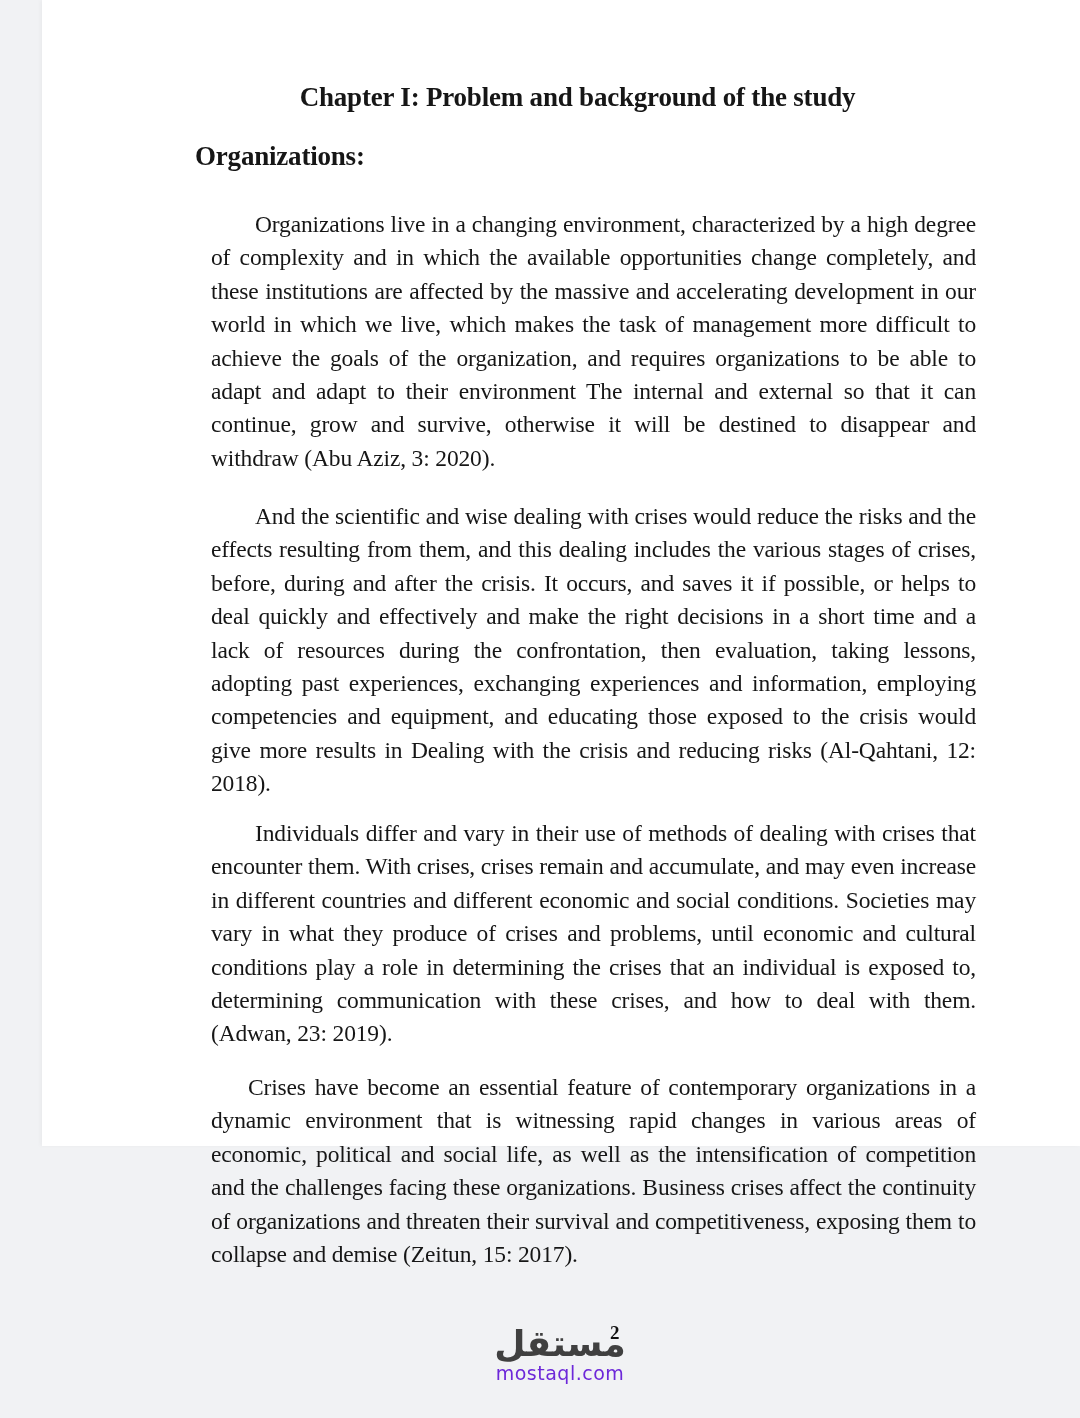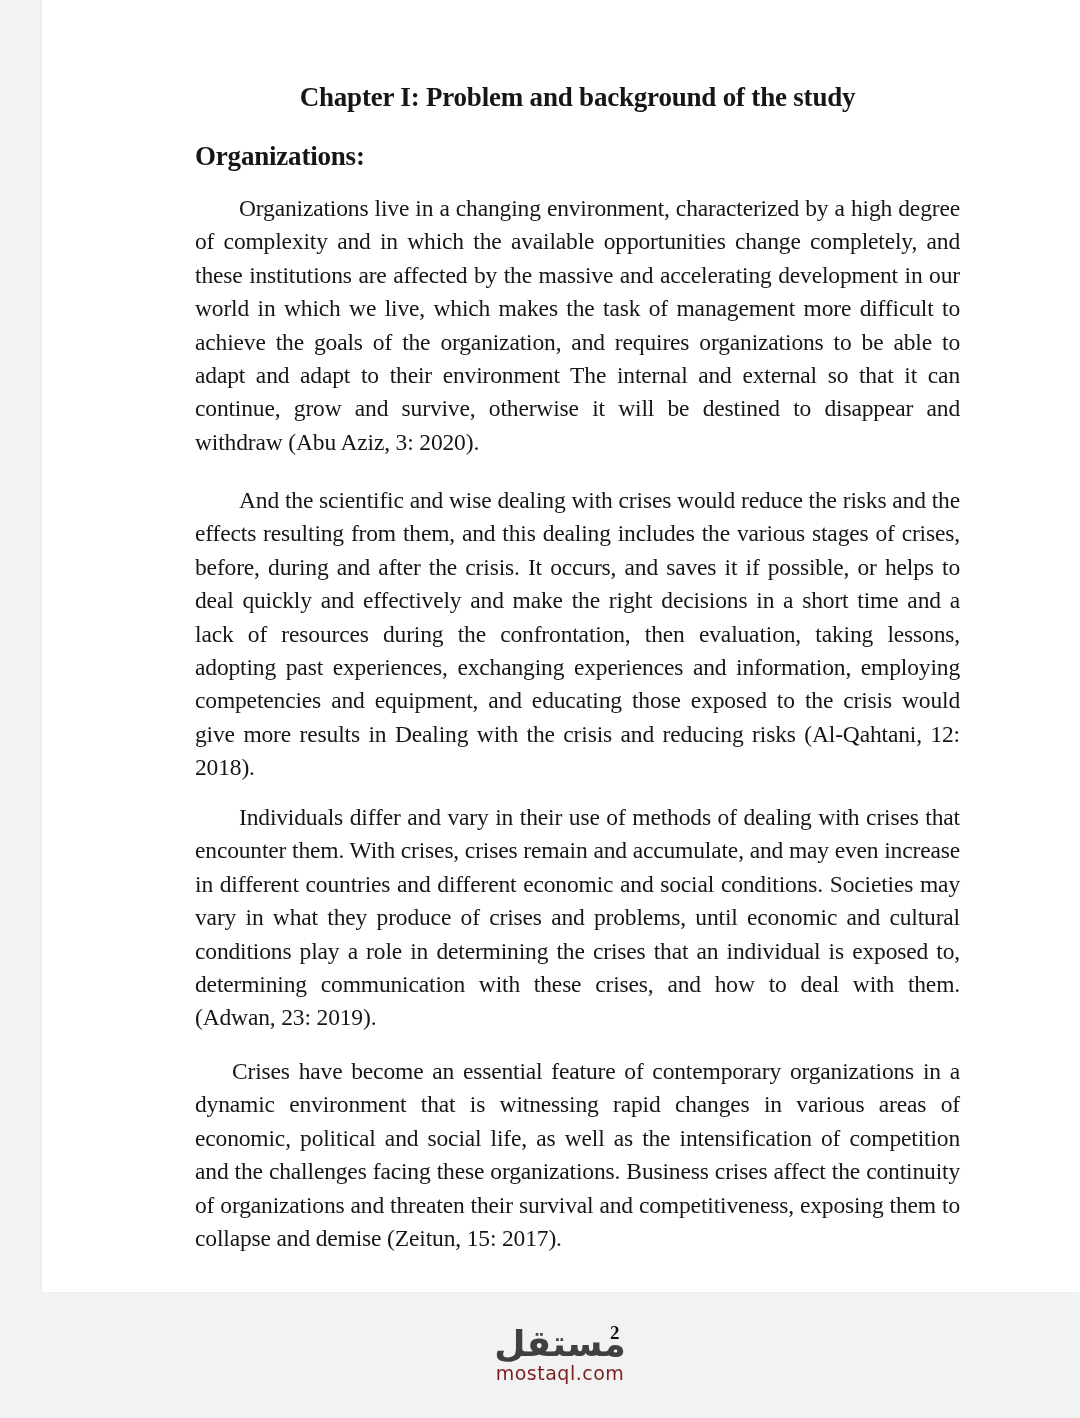--- a/index.html
+++ b/index.html
@@ -14,21 +14,21 @@
       position: relative;
       width: 1080px;
       height: 1418px;
       background: #f1f2f4;
     }
     .page {
       position: absolute;
       left: 42px;
       top: 0;
       width: 1038px;
-      height: 1292px;
+      height: 1146px;
       background: #ffffff;
       box-shadow: -2px 0 4px rgba(0,0,0,0.03);
     }
     .content {
       position: absolute;
       left: 153px; 
       top: 0;
       width: 765px; 
       font-family: "Liberation Serif", "DejaVu Serif", serif;
       color: #161616;
@@ -52,21 +52,21 @@
       font-size: 27px;
       font-weight: bold;
       line-height: 34px;
       margin: 0;
       letter-spacing: -0.2px;
     }
     .para {
       position: absolute;
       left: 0;
       width: 765px;
-      margin: 0;
+      margin: 16px;
       font-size: 23.5px;
       line-height: 33.4px;
       text-align: justify;
       text-indent: 44px;
       letter-spacing: -0.15px;
     }
     #p1 { top: 192px; }
     #p2 { top: 484px; }
     #p3 { top: 801px; }
     #p4 { top: 1055px; text-indent: 37px; }
@@ -94,21 +94,21 @@
       font-size: 36px;
       font-weight: bold;
       line-height: 36px;
       direction: rtl;
       color: #404040;
     }
     .watermark .wm-latin {
       font-size: 19px;
       line-height: 22px;
       letter-spacing: 0.5px;
-      color: #7f1d1d;
+      color: #6d28d9;
     }
   </style>
 </head>
 <body>
 
 <div class="viewer">
   <div class="page">
     <div class="content">
       <h1 class="chapter-title">Chapter I: Problem and background of the study</h1>
       <h2 class="section-title">Organizations:</h2>

